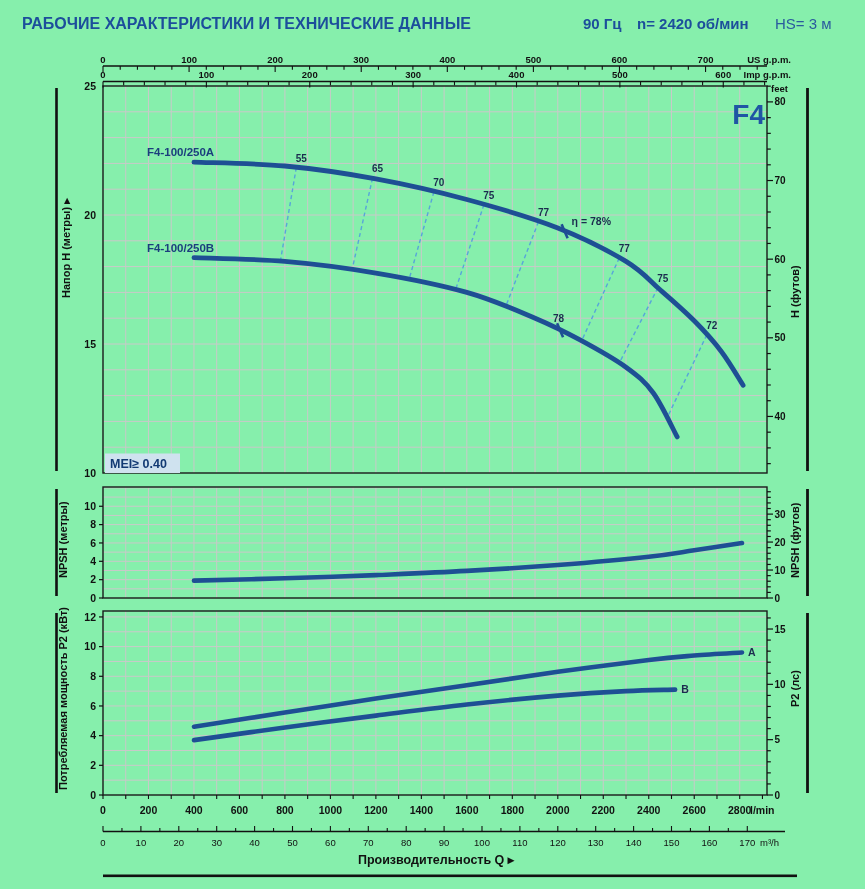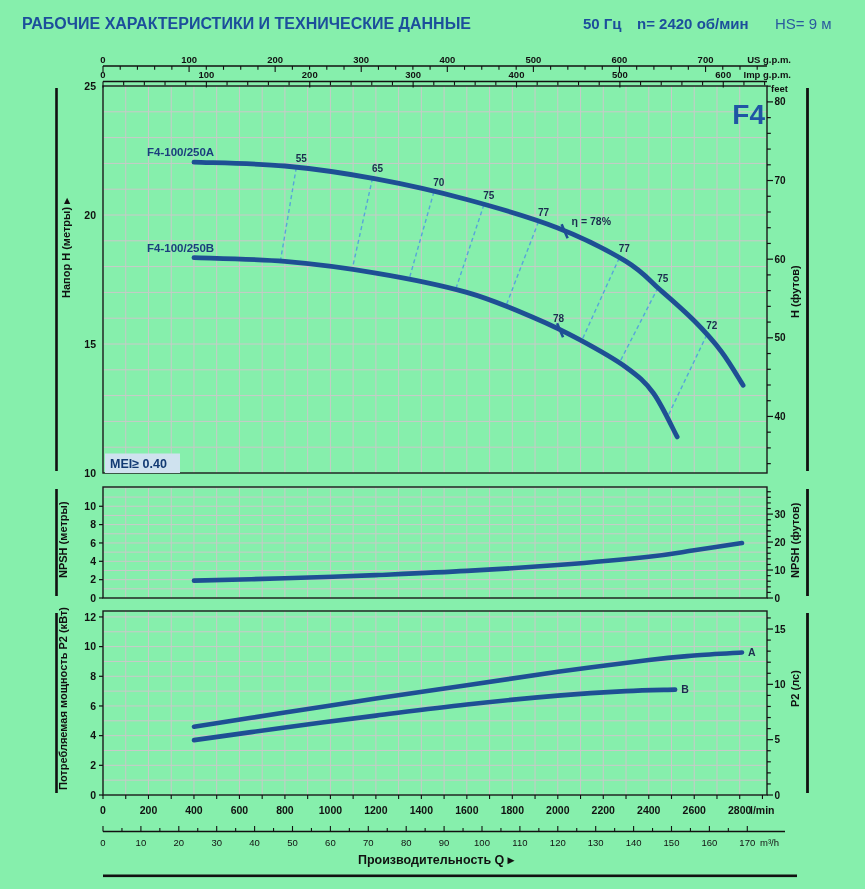--- a/index.html
+++ b/index.html
@@ -11,23 +11,23 @@
   .hdr-speed{left:637px;font-size:15px;font-weight:bold;color:#1c4e9b;}
   .hdr-hs{left:775px;font-size:15px;font-weight:normal;color:#2a5a9e;}
   svg{position:absolute;left:0;top:0;}
   svg text{font-family:"Liberation Sans",sans-serif;}
 </style>
 </head>
 <body>
 
 <div class="page">
   <span class="hdr hdr-title">РАБОЧИЕ ХАРАКТЕРИСТИКИ И ТЕХНИЧЕСКИЕ ДАННЫЕ</span>
-  <span class="hdr hdr-freq">50 Гц</span>
+  <span class="hdr hdr-freq">90 Гц</span>
   <span class="hdr hdr-speed">n= 2420 об/мин</span>
-  <span class="hdr hdr-hs">HS= 9 м</span>
+  <span class="hdr hdr-hs">HS= 3 м</span>
   <svg id="canvas" width="865" height="889" viewBox="0 0 865 889">
       <g>
         <line x1="125.73972602739727" y1="86" x2="125.73972602739727" y2="473" stroke="#c9c9c9" stroke-width="1"></line>
         <line x1="148.47945205479454" y1="86" x2="148.47945205479454" y2="473" stroke="#c9c9c9" stroke-width="1"></line>
         <line x1="171.21917808219177" y1="86" x2="171.21917808219177" y2="473" stroke="#c9c9c9" stroke-width="1"></line>
         <line x1="193.95890410958904" y1="86" x2="193.95890410958904" y2="473" stroke="#c9c9c9" stroke-width="1"></line>
         <line x1="216.6986301369863" y1="86" x2="216.6986301369863" y2="473" stroke="#c9c9c9" stroke-width="1"></line>
         <line x1="239.43835616438355" y1="86" x2="239.43835616438355" y2="473" stroke="#c9c9c9" stroke-width="1"></line>
         <line x1="262.17808219178085" y1="86" x2="262.17808219178085" y2="473" stroke="#c9c9c9" stroke-width="1"></line>
         <line x1="284.9178082191781" y1="86" x2="284.9178082191781" y2="473" stroke="#c9c9c9" stroke-width="1"></line>

